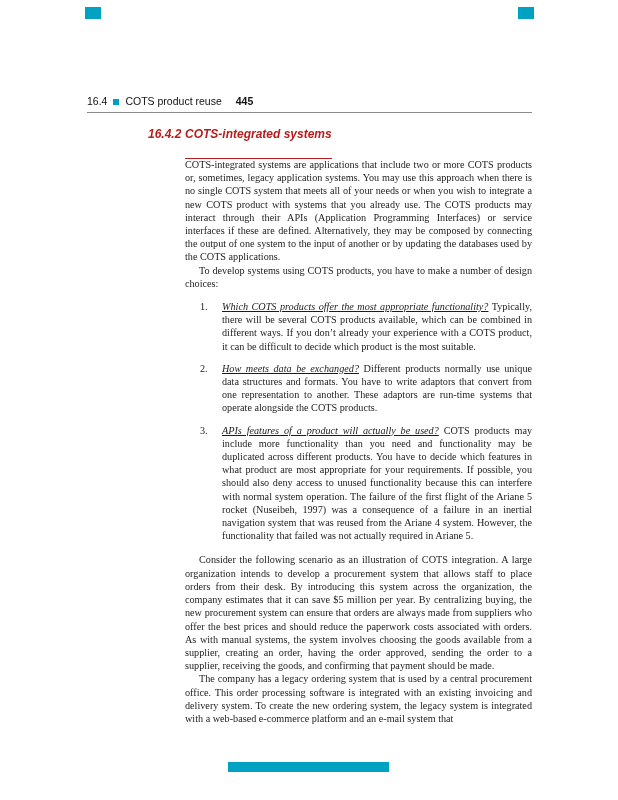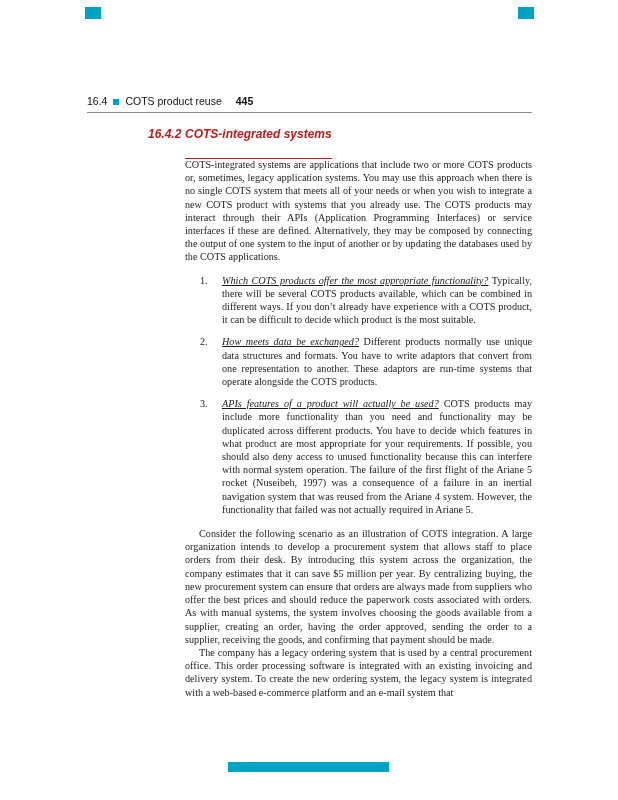--- a/index.html
+++ b/index.html
@@ -91,27 +91,28 @@
   </div>
   <div class="head-rule"></div>
 
   <div class="section-heading accent-fg" style="color: #b91c1c; font-style: italic;">
     <span class="sec-num">16.4.2</span>
     <span class="sec-title">COTS-integrated systems</span>
   </div>
 
   <div class="body-col">
     <p>COTS-integrated systems are applications that include two or more COTS products or, sometimes, legacy application systems. You may use this approach when there is no single COTS system that meets all of your needs or when you wish to integrate a new COTS product with systems that you already use. The COTS products may interact through their APIs (Application Programming Interfaces) or service interfaces if these are defined. Alternatively, they may be composed by connecting the output of one system to the input of another or by updating the databases used by the COTS applications.</p>
+    <p class="indent">To develop systems using COTS products, you have to make a number of design choices:</p>
 
     <ol class="num-list">
       <li class="list-item">
         <span class="li-num">1.</span>
         <div class="li-body">
           <span class="lead">Which COTS products offer the most appropriate functionality?</span>
-          <span>Typically, there will be several COTS products available, which can be combined in different ways. If you don’t already have experience with a COTS product, it can be difficult to decide which product is the most suitable.</span>
+          <span>Typically, there will be several COTS products available, which can be combined in different ways. If you don’t already your experience with a COTS product, it can be difficult to decide which product is the most suitable.</span>
         </div>
       </li>
       <li class="list-item">
         <span class="li-num">2.</span>
         <div class="li-body">
           <span class="lead">How meets data be exchanged?</span>
           <span>Different products normally use unique data structures and formats. You have to write adaptors that convert from one representation to another. These adaptors are run-time systems that operate alongside the COTS products.</span>
         </div>
       </li>
       <li class="list-item">

